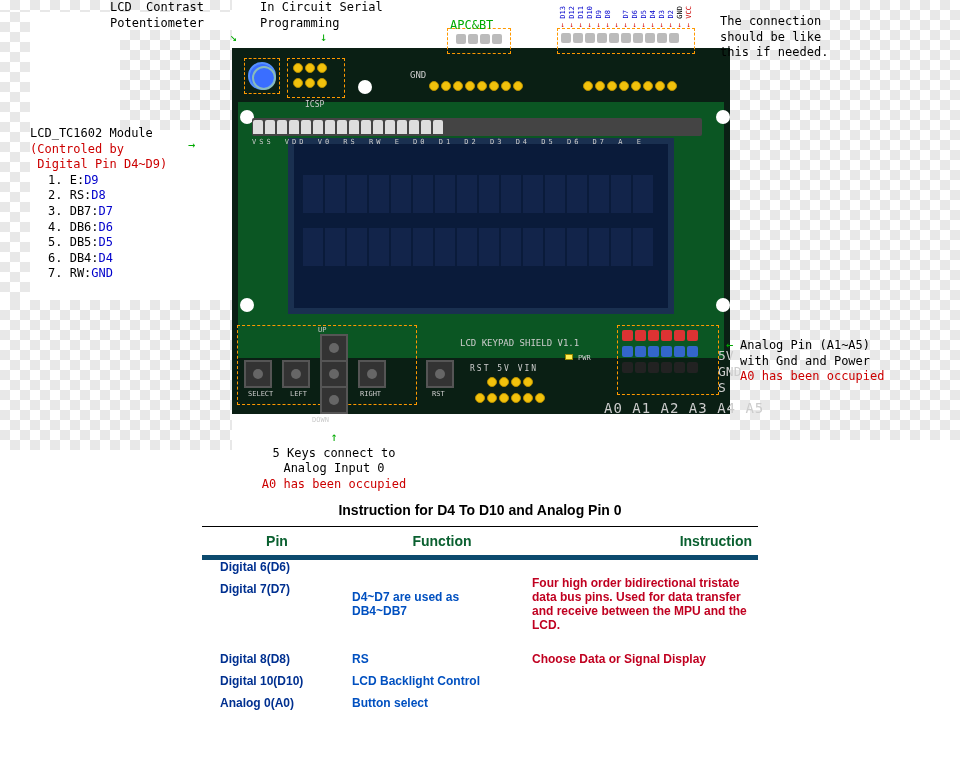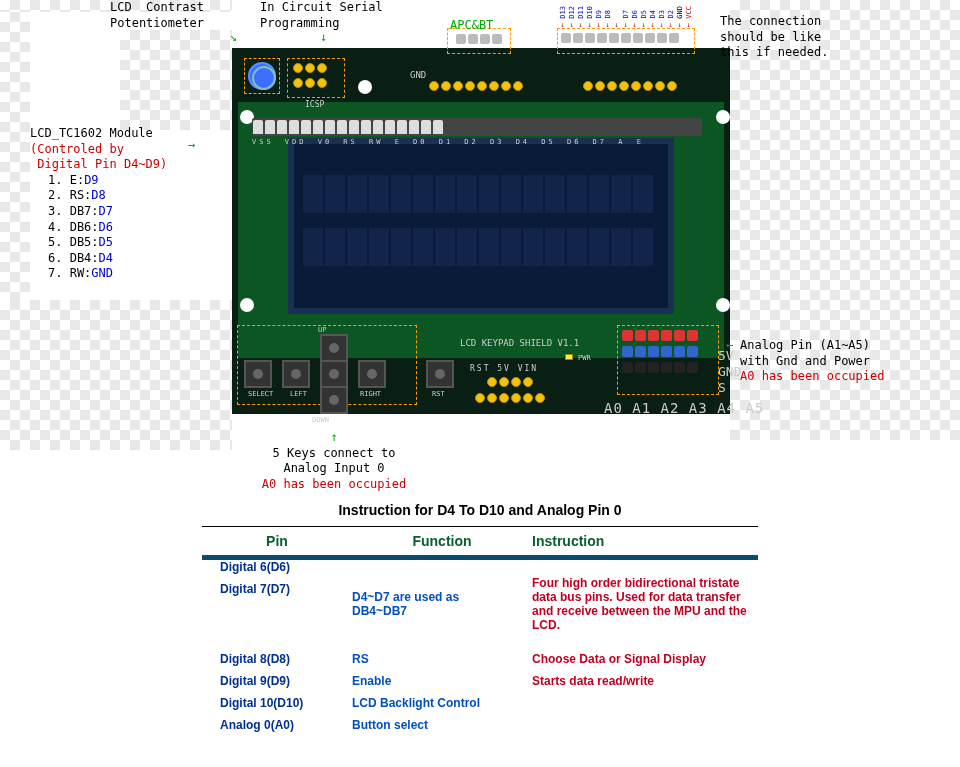--- a/index.html
+++ b/index.html
@@ -75,21 +75,21 @@
 .red{color:#c00}
 .green{color:#0a0}
 .blue{color:#00c}
 .arrow{color:#0a0}
 .table{position:absolute;left:202px;top:502px;width:556px}
 .table-title{font-family:Arial,sans-serif;font-weight:bold;font-size:14px;text-align:center;margin-bottom:8px}
 .thead{display:flex;border-top:1px solid #000;border-bottom:5px solid #0c4a6e;padding:6px 0}
 .th{font-family:Arial,sans-serif;font-weight:bold;color:#0a6030;font-size:14px}
 .th1{width:150px;text-align:center}
 .th2{width:180px;text-align:center}
-.th3{width:220px;text-align:left}
+.th3{width:220px;text-align:right}
 .tbody{font-family:Arial,sans-serif;font-size:12px}
 .tr{display:flex;align-items:center;min-height:22px}
 .td1{width:150px;color:#003090;font-weight:bold;padding-left:18px}
 .td2{width:180px;color:#0050c0;font-weight:bold;}
 .td3{width:226px;color:#c00020;font-weight:bold}
 .gnd-label{position:absolute;left:410px;top:70px;font-size:9px;color:#ccc}
 .icsp-label{position:absolute;left:305px;top:100px;font-size:8px;color:#ccc}
 .pwr-led{position:absolute;left:565px;top:354px;width:8px;height:6px;background:#ffee55;border:1px solid #998800}
 .pwr-txt{position:absolute;left:578px;top:354px;font-size:7px;color:#ccc}
 .apin-side{position:absolute;left:718px;top:348px;font-size:13px;color:#ccc;line-height:16px}
@@ -242,25 +242,20 @@
         </div>
         <div class="td2" style="display:flex;flex-direction:column;justify-content:center;height:88px">D4~D7 are used as<br>DB4~DB7</div>
         <div class="td3" style="display:flex;align-items:center;height:88px">Four high order bidirectional tristate data bus pins. Used for data transfer and receive between the MPU and the LCD.</div>
       </div>
       <div class="tr">
         <div class="td1">Digital   8(D8)</div>
         <div class="td2">RS</div>
         <div class="td3">Choose Data or Signal Display</div>
       </div>
       <div class="tr">
-        <div class="td1">Digital   9(D9)</div>
-        <div class="td2">Enable</div>
-        <div class="td3">Starts data read/write</div>
-      </div>
-      <div class="tr">
         <div class="td1">Digital 10(D10)</div>
         <div class="td2">LCD Backlight Control</div>
         <div class="td3"></div>
       </div>
       <div class="tr">
         <div class="td1">Analog  0(A0)</div>
         <div class="td2">Button select</div>
       </div>
     </div>
 </div>

